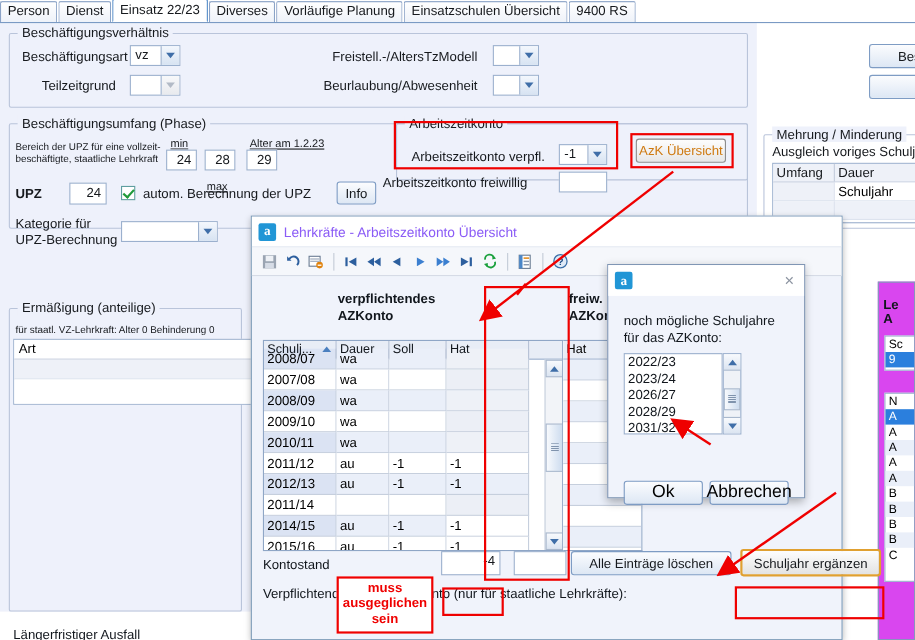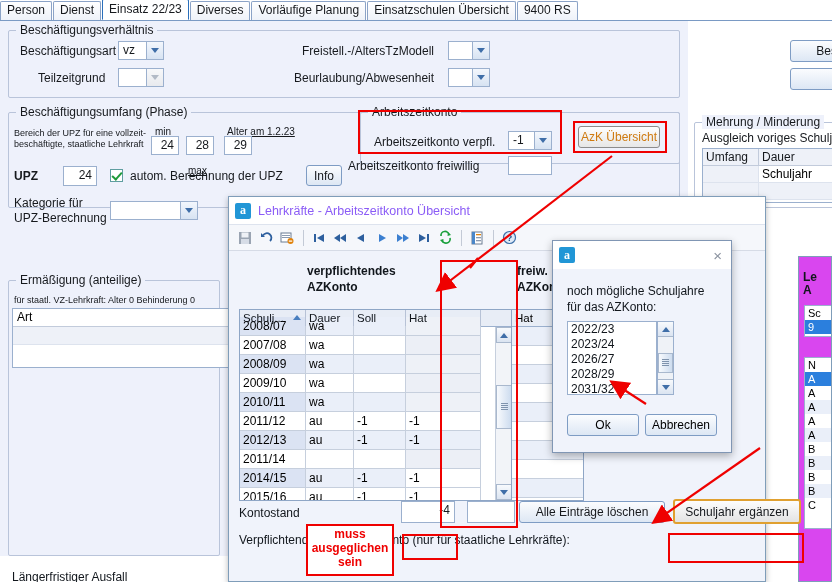--- a/index.html
+++ b/index.html
@@ -229,21 +229,21 @@
   .popup .ptxt { position:absolute; left:14px; top:42px; font-size:12px; color:#11161c; line-height:16px; }
   .plist { position:absolute; left:14px; top:80px; width:90px; height:74px;
            border:1px solid #9bb0ce; background:#fff; overflow:hidden; }
   .plist .pi { font-size:12px; line-height:15px; padding-left:3px; color:#11161c; }
   .plist-sb { position:absolute; left:104px; top:80px; width:17px; height:74px; background:#eff2f7; border:1px solid #9bb0ce; }
   .plist-sb .pb { width:15px; height:15px; background: linear-gradient(#f8fafd,#dbe4f1); border-bottom:1px solid #a9b8cd; display:flex;align-items:center;justify-content:center; }
   .plist-sb .pb.bot { position:absolute; bottom:0; border-bottom:none; border-top:1px solid #a9b8cd; }
   .plist-sb .pthumb { position:absolute; left:0; top:31px; width:15px; height:20px; background: linear-gradient(90deg,#f8fafd,#cddcef); border:1px solid #a9b8cd; display:flex;align-items:center;justify-content:center; }
   .plist-sb .pthumb .g { width:7px;height:8px; background: repeating-linear-gradient(#7f93ad,#7f93ad 1px,transparent 1px,transparent 2px); }
   .pbtn { position:absolute; height:22px; border:1px solid #7e9cc4; border-radius:3px;
-          background: linear-gradient(#fbfcfe,#dde7f4); font-size:12px; display:flex;align-items:center;justify-content:center; }
+          background: linear-gradient(#fbfcfe,#dde7f4); font-size:16px; display:flex;align-items:center;justify-content:center;margin-top:23px; }
 
   
   .rwin { position:absolute; left:798px; top:256px; width:34px; height:326px;
           background:#d946ef; border:1px solid #7f9db9; overflow:hidden; }
   .rwin .rh { font-size:12px; font-weight:bold; color:#11161c; padding-left:4px; line-height:13px; }
   .rwin .rbox { position:absolute; left:5px; width:30px; border:1px solid #9bb0ce; background:#fff; }
   .rwin .rrow { font-size:11px; line-height:14px; padding-left:3px; }
   .rwin .rrow.sel { background:#2b7fdd; color:#fff; }
   .rwin .rrow.alt { background:#eaeff9; }
 

